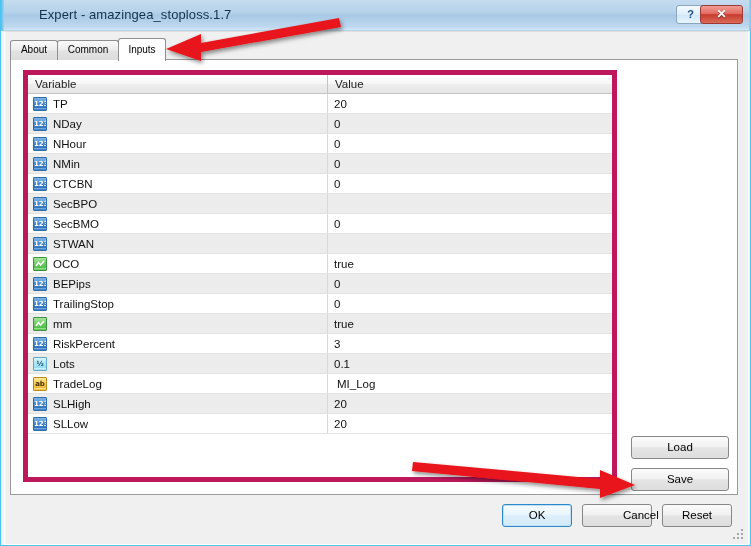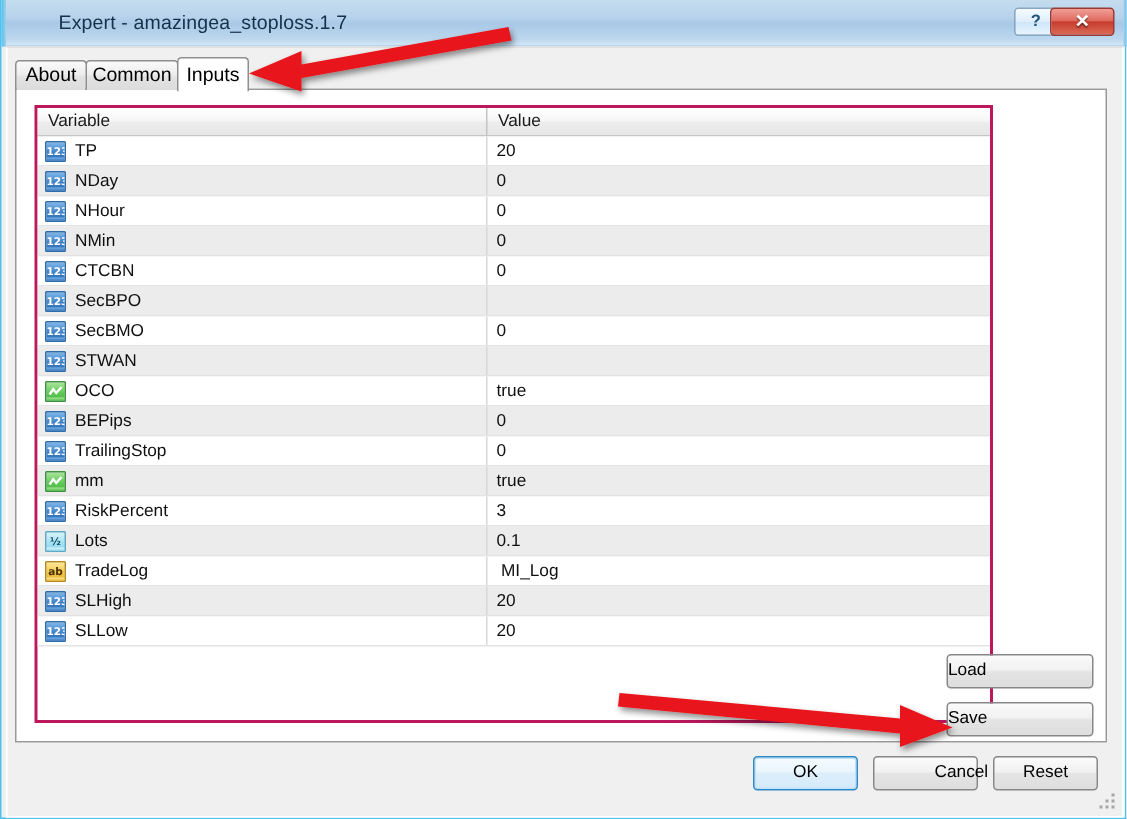--- a/index.html
+++ b/index.html
@@ -112,21 +112,21 @@
   }
   .tab {
     position: absolute;
     top: 2px;
     height: 20px;
     box-sizing: border-box;
     border: 1px solid #8e8f8f;
     border-bottom: none;
     border-radius: 3px 3px 0 0;
     background: linear-gradient(to bottom, #fafafa 0%, #ededed 45%, #e2e2e2 55%, #dcdcdc 100%);
-    font-size: 13px;
+    font-size: 10px;
     line-height: 18px;
     text-align: center;
     color: #000000;
   }
   .tab.active {
     top: 0px;
     height: 23px;
     background: #ffffff;
     border-color: #8e8f8f;
     line-height: 21px;
@@ -147,24 +147,24 @@
     background: #ffffff;
     border: 1px solid #9a9a9a;
     z-index: 2;
   }
 
   
   #param-table {
     position: absolute;
     left: 12px;
     top: 10px;
-    width: 639px;
+    width: 594px;
     height: 412px;
     box-sizing: border-box;
-    border: 2px solid #be185d;
+    border: 5px solid #be185d;
     background: #ffffff;
     overflow: hidden;
   }
   #table-header {
     display: flex;
     height: 19px;
     background: linear-gradient(to bottom, #ffffff 0%, #f6f6f6 48%, #ededed 52%, #e6e6e6 100%);
     border-bottom: 1px solid #c4c4c4;
     box-sizing: border-box;
   }
@@ -262,20 +262,21 @@
     position: absolute;
     left: 620px;
     width: 98px;
     height: 23px;
     box-sizing: border-box;
     border: 1px solid #878787;
     border-radius: 3px;
     background: linear-gradient(to bottom, #fbfbfb 0%, #f1f1f1 45%, #e4e4e4 52%, #dedede 100%);
     font-size: 11.5px;
     line-height: 21px;
+    text-align: center;
     color: #000000;
   }
   #load-button { top: 376px; }
   #save-button { top: 408px; }
 
   
   .dlgbtn {
     position: absolute;
     top: 504px;
     width: 70px;

